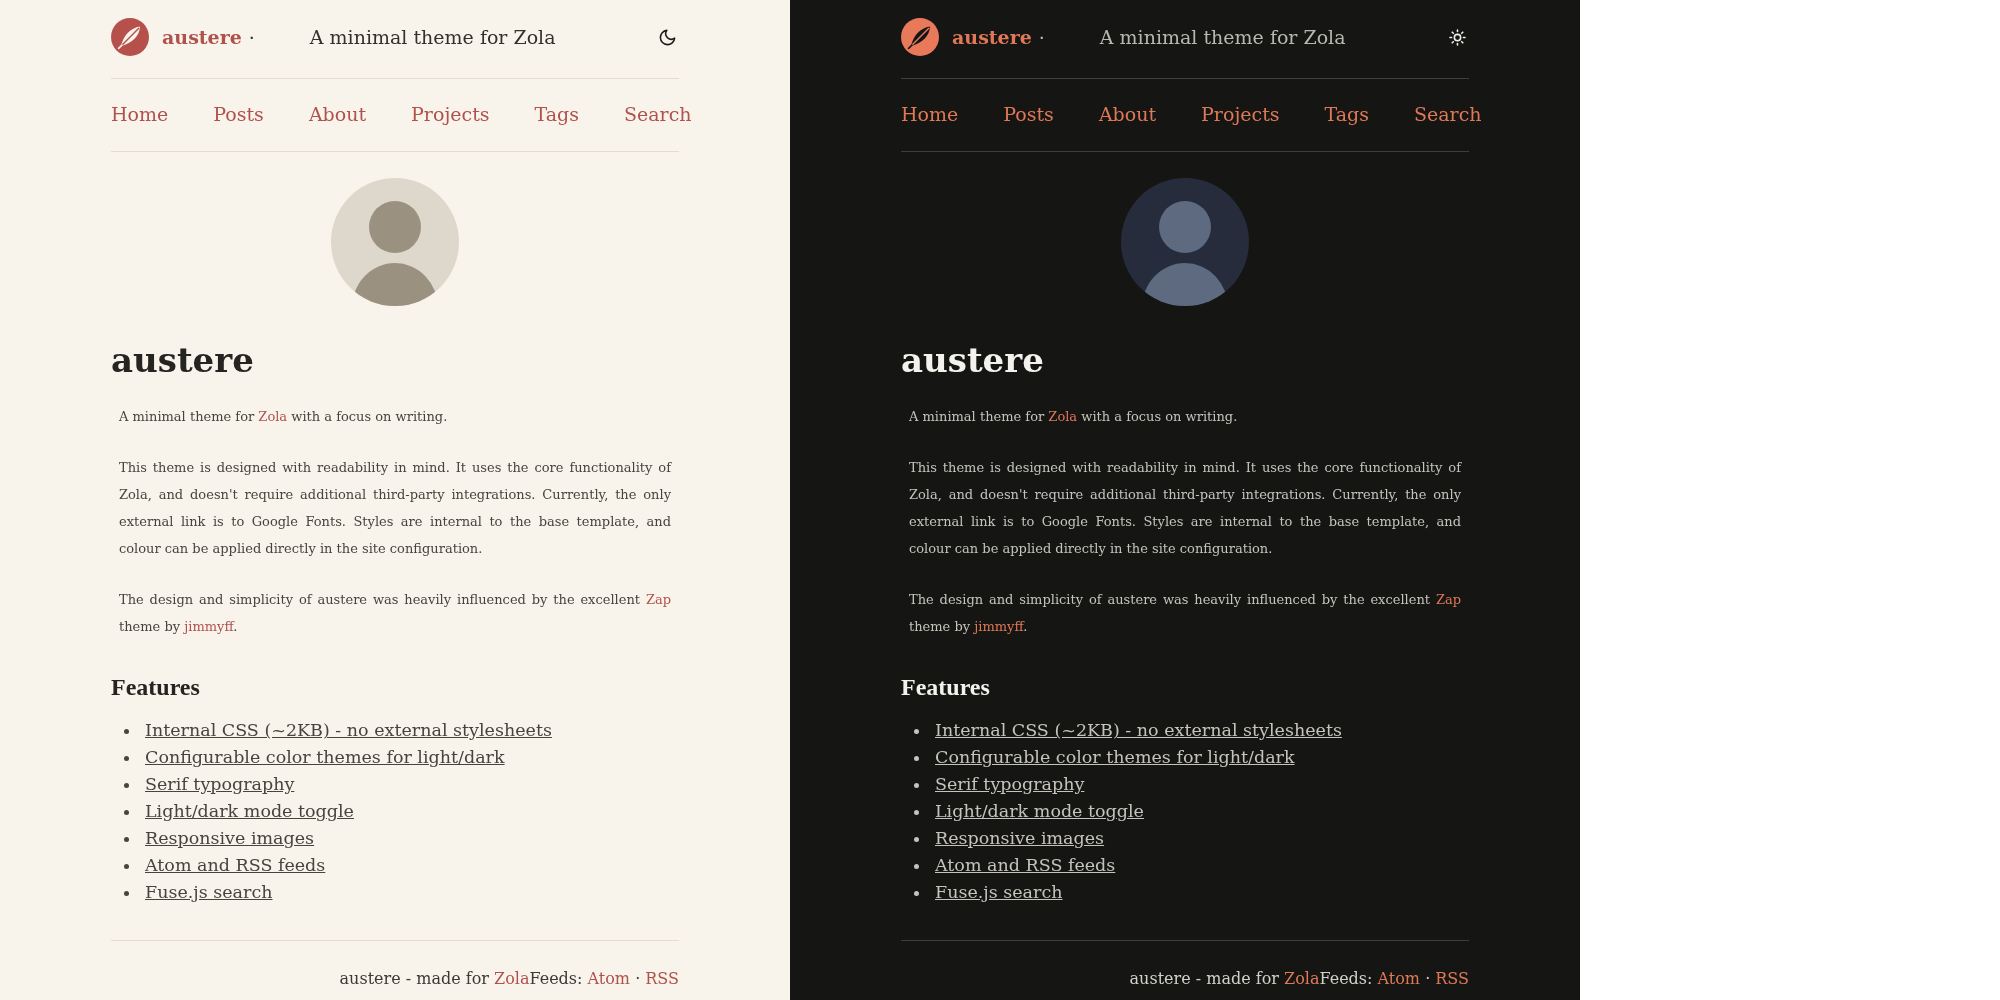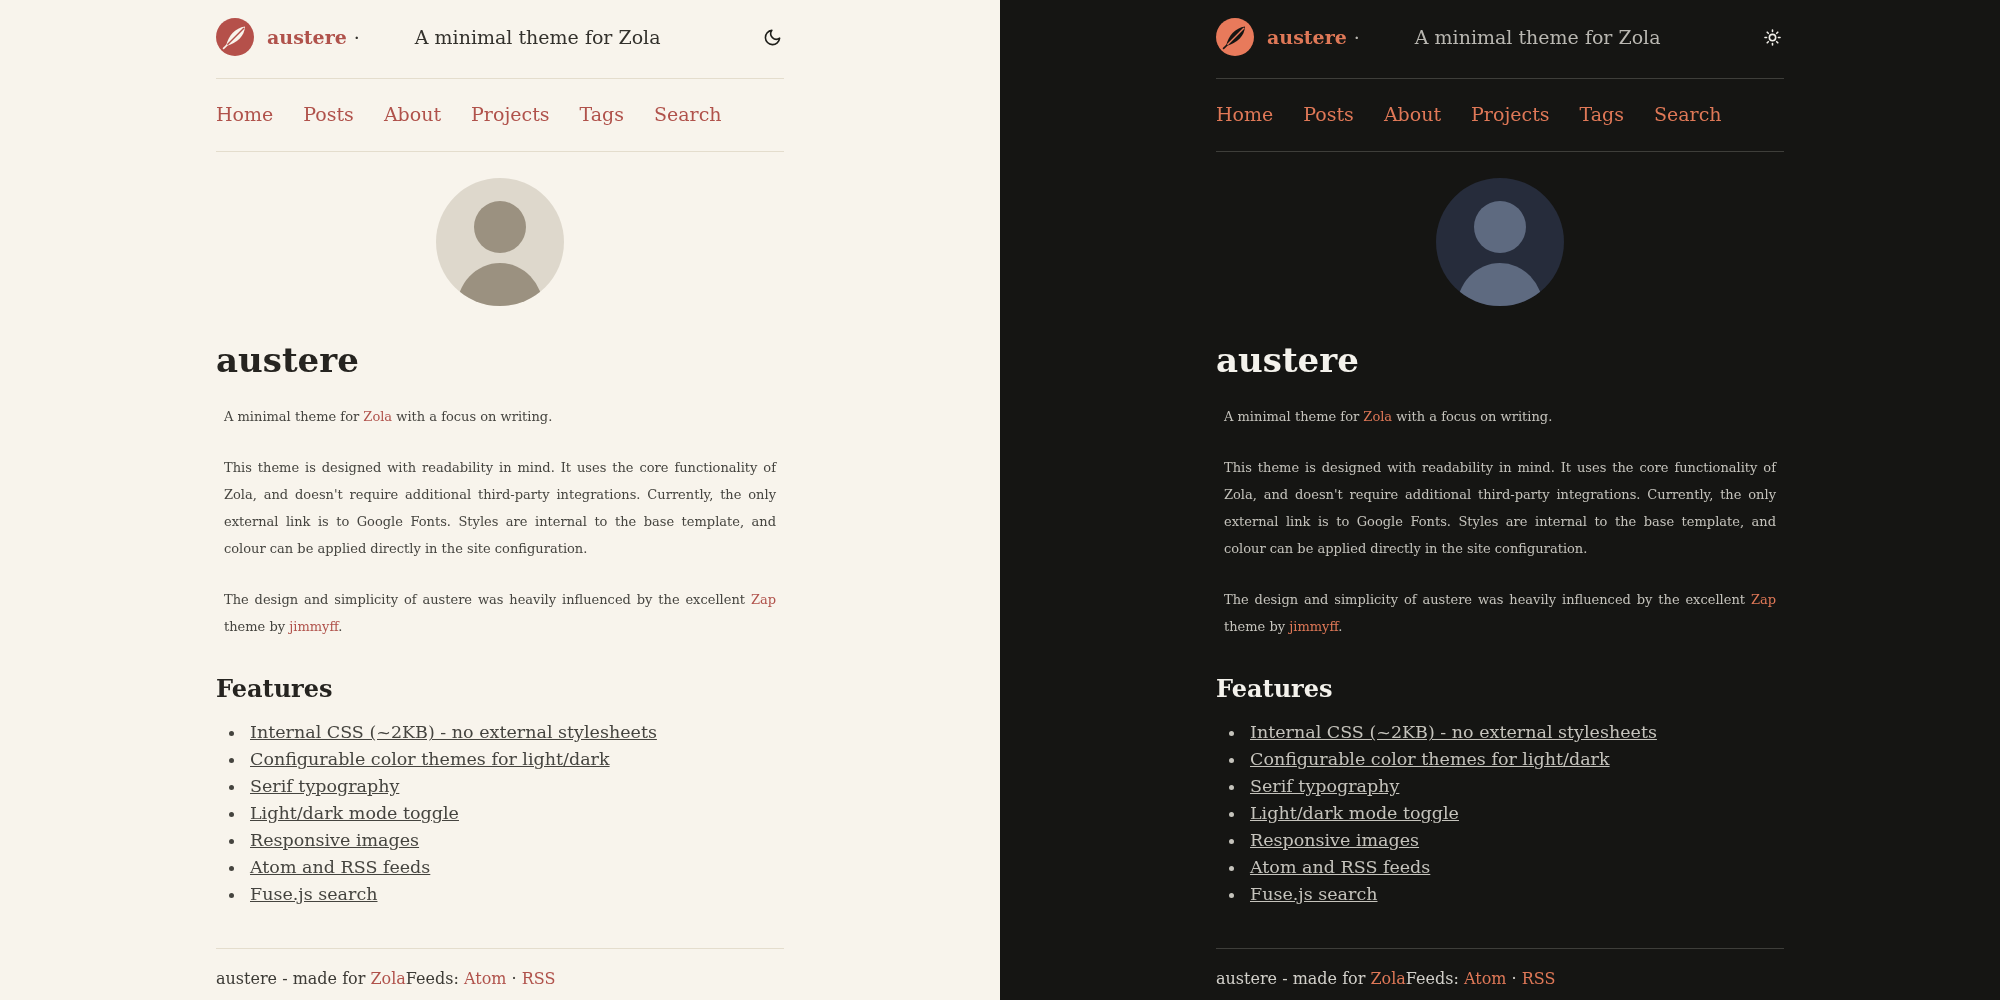--- a/index.html
+++ b/index.html
@@ -3,21 +3,21 @@
 <meta charset="utf-8">
 <style>
   * { box-sizing: border-box; }
   html, body { margin: 0; padding: 0; width: 2000px; height: 1000px; overflow: hidden; }
   body {
     display: flex;
     font-family: "DejaVu Serif", "Liberation Serif", serif;
   }
 
   .panel {
-    width: 1000px;
+    width: 790px;
     height: 1000px;
     background: var(--bg);
     color: var(--text);
     overflow: hidden;
     flex: 0 0 auto;
   }
   .panel--light {
     --bg: #f8f4ec;
     --heading: #262420;
     --text: #45443f;
@@ -83,21 +83,21 @@
     padding: 2px;
     color: var(--toggle);
     cursor: pointer;
     line-height: 0;
   }
   .theme-toggle svg { width: 19px; height: 19px; }
 
   
   .site-nav {
     display: flex;
-    gap: 30px;
+    gap: 45px;
     padding: 24px 0 26px;
     border-bottom: 1px solid var(--rule);
   }
   .site-nav a {
     font-size: 19px;
     color: var(--link);
     text-decoration: none;
     cursor: pointer;
   }
 
@@ -122,39 +122,40 @@
   .prose a {
     color: var(--link);
     text-decoration: none;
     cursor: pointer;
   }
   h2.features-heading {
     font-size: 24px;
     color: var(--heading);
     margin: 34px 0 0;
     font-weight: bold;
+    font-family: Liberation Serif, serif;
   }
   ul.features {
     margin: 16px 0 0;
     padding-left: 30px;
     text-decoration: underline;
   }
   ul.features li {
     font-size: 17.5px;
     line-height: 27px;
     padding-left: 4px;
   }
 
   
   .site-footer {
     margin-top: auto;
     border-top: 1px solid var(--rule);
-    padding: 20px 0 12px;
-    display: flex;
-    justify-content: flex-start;
+    padding: 28px 0 12px;
+    display: flex;
+    justify-content: flex-end;
     font-size: 16px;
     color: var(--footer-text);
   }
   .site-footer a {
     color: var(--link);
     text-decoration: none;
     cursor: pointer;
   }
 </style>
 </head>

